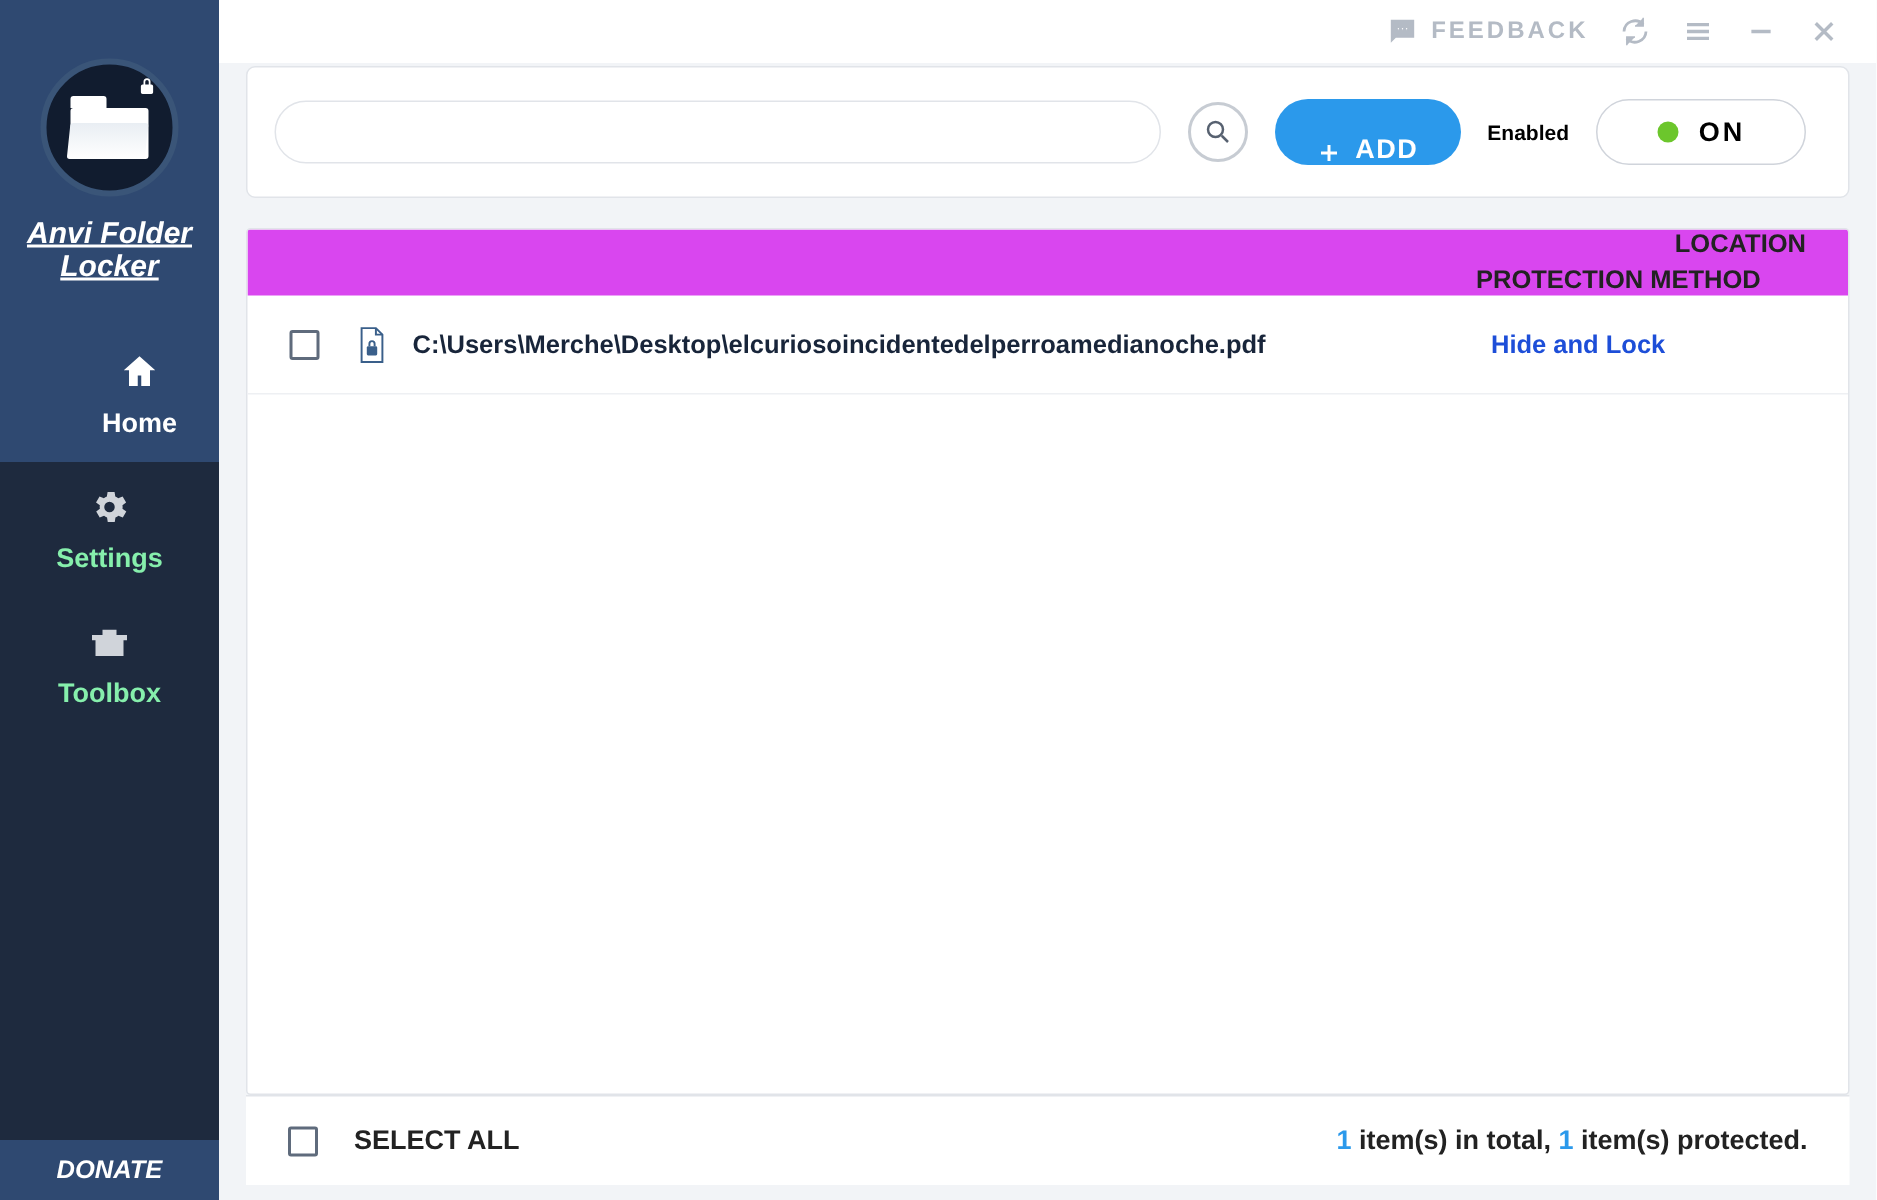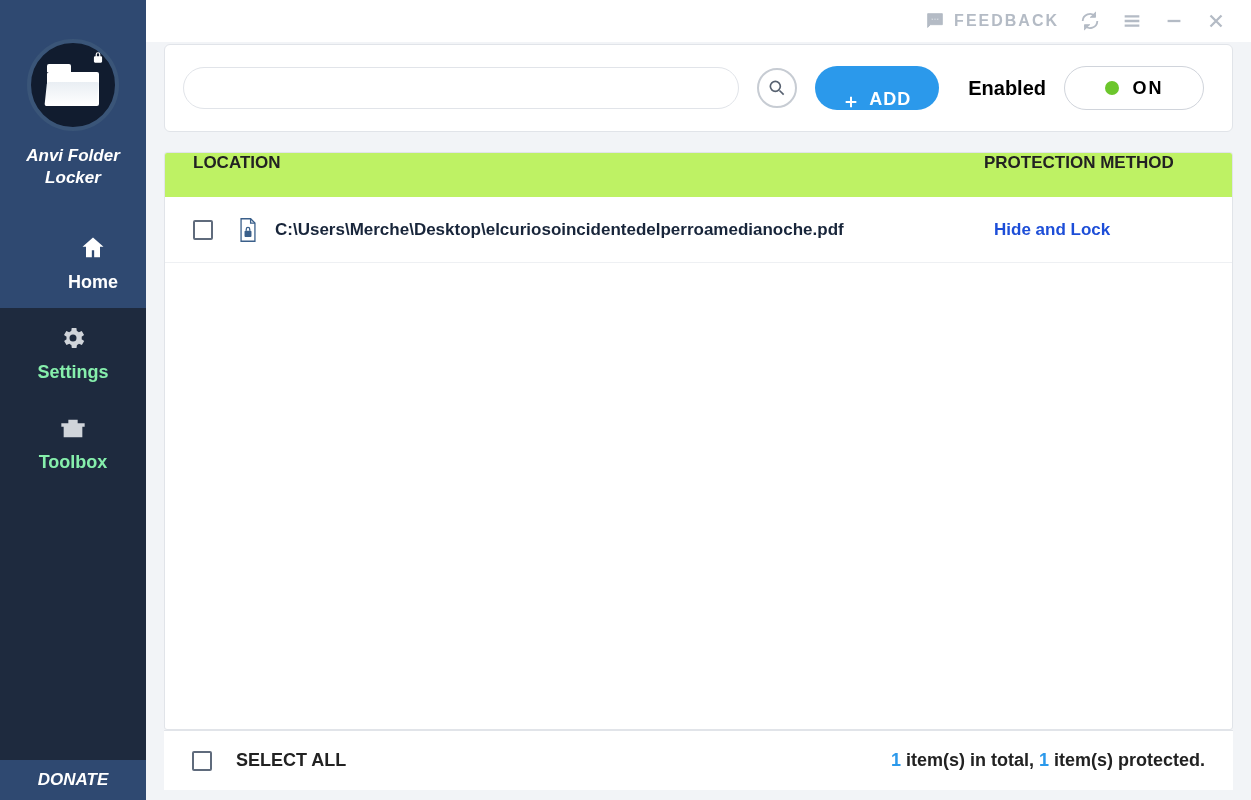--- a/index.html
+++ b/index.html
@@ -5,44 +5,44 @@
 * { margin:0; padding:0; box-sizing:border-box; }
 body { font-family:"Segoe UI",Arial,sans-serif; width:1251px; height:800px; overflow:hidden; display:flex; background:#fff; }
 .sidebar { width:146px; height:100%; background:#1e2a3e; display:flex; flex-direction:column; color:#fff; }
 .logo-zone { height:218px; background:#2f4971; display:flex; flex-direction:column; align-items:center; justify-content:center; padding-top:10px; }
 .logo-circle { width:92px; height:92px; border-radius:50%; background:#111c2f; border:4px solid #3a5578; display:flex; align-items:center; justify-content:center; position:relative; }
 .folder-icon { width:52px; height:42px; position:relative; }
 .folder-back { position:absolute; width:52px; height:34px; top:8px; background:#fff; border-radius:2px; }
 .folder-tab { position:absolute; width:24px; height:8px; background:#fff; border-radius:2px 2px 0 0; }
 .folder-front { position:absolute; width:52px; height:24px; top:18px; background:linear-gradient(#e9eef3,#fff); border-radius:2px; transform:skewX(-6deg); transform-origin:top; }
 .lock-badge { position:absolute; top:8px; right:10px; width:14px; height:14px; }
-.app-title { font-weight:700; font-style:italic; font-size:17px; text-align:center; line-height:22px; margin-top:14px; }
+.app-title { font-weight:700; font-style:italic; font-size:20px; text-align:center; line-height:22px; margin-top:14px;text-decoration:underline; }
 .nav-item { height:90px; display:flex; flex-direction:column; align-items:center; justify-content:center; gap:10px; cursor:pointer; font-size:18px; font-weight:600; color:#86efac; }
 .nav-item.active { background:#2f4971; color:#fff;padding-left:40px; }
 .nav-spacer { flex:1; }
 .donate { height:40px; background:#2f4971; text-align:center; line-height:40px; font-style:italic; font-weight:700; font-size:17px; cursor:pointer; }
 .nav-icon { width:28px; height:28px; fill:#d0d4da; }
 .nav-item.active .nav-icon { fill:#fff; }
 
 .content { flex:1; height:100%; background:#f2f4f7; display:flex; flex-direction:column; }
 .titlebar { height:42px; background:#fff; display:flex; align-items:center; justify-content:flex-end; gap:20px; padding-right:24px; color:#b4bbc5; }
 .fb { display:flex; align-items:center; gap:8px; font-weight:700; letter-spacing:2px; cursor:pointer; }
 .tb-icon { width:22px; height:22px; fill:#b4bbc5; stroke:#b4bbc5; cursor:pointer; }
 
 .toolbar { margin:2px 18px 0 18px; height:88px; background:#fff; border:1px solid #e1e4e9; border-radius:6px; display:flex; align-items:center; padding:0 28px 0 18px; gap:18px; }
 .search-input { flex:1; height:42px; border:1px solid #e1e4e9; border-radius:24px; padding:0 20px; font-size:17px; }
 .search-btn { width:40px; height:40px; border-radius:50%; border:2px solid #c7ccd3; background:#fff; display:flex; align-items:center; justify-content:center; cursor:pointer; }
 .add-btn { height:44px; border-radius:22px; padding:0 28px; background:#2b99eb; color:#fff; border:none; font-size:18px; font-weight:700; letter-spacing:1px; cursor:pointer; display:flex; align-items:flex-end; gap:10px; }
-.enabled-label { font-weight:700; font-size:20px;margin-left:11px; }
+.enabled-label { font-weight:700; font-size:14px; }
 .toggle { width:140px; height:44px; border:1px solid #d0d4db; border-radius:22px; display:flex; align-items:center; justify-content:center; gap:14px; cursor:pointer;text-align:center; }
 .dot { width:14px; height:14px; border-radius:50%; background:#6cc62c; }
 .toggle-text { font-weight:700; font-size:18px; letter-spacing:2px; }
 
 .list-area { margin:20px 18px 0 18px; flex:1; display:flex; flex-direction:column; background:#fff; border:1px solid #e1e4e9; border-radius:3px; overflow:hidden; }
-.header-row { height:44px; background:#bef264; display:flex; align-items:flex-start; padding:0 28px; font-weight:700; font-size:17px; color:#222; }
+.header-row { height:44px; background:#d946ef; display:flex; align-items:flex-end; padding:0 28px; font-weight:700; font-size:17px; color:#222;flex-direction:column; }
 .col-loc { flex:1; }
 .col-meth { width:220px; }
 .row { height:66px; display:flex; align-items:center; padding:0 28px; font-size:17px; color:#18253a; border-bottom:1px solid #eef0f3; }
 .chk { width:20px; height:20px; border:2px solid #5f6b7c; border-radius:2px; cursor:pointer; margin-right:24px; background:#fff; }
 .file-icon { width:22px; height:26px; margin-right:16px; fill:none; stroke:#3a5f8a; stroke-width:1.5; }
 .row-path { flex:1; font-weight:600; }
 .row-method { width:210px; color:#1d4ed8; font-weight:700; }
 
 .footer { height:60px; background:#fff; border-top:1px solid #e1e4e9; margin:0 18px 10px 18px; display:flex; align-items:center; padding:0 28px; justify-content:space-between; font-size:18px; font-weight:600; color:#222; }
 .footer-left { display:flex; align-items:center; font-size:18px; font-weight:700; }

